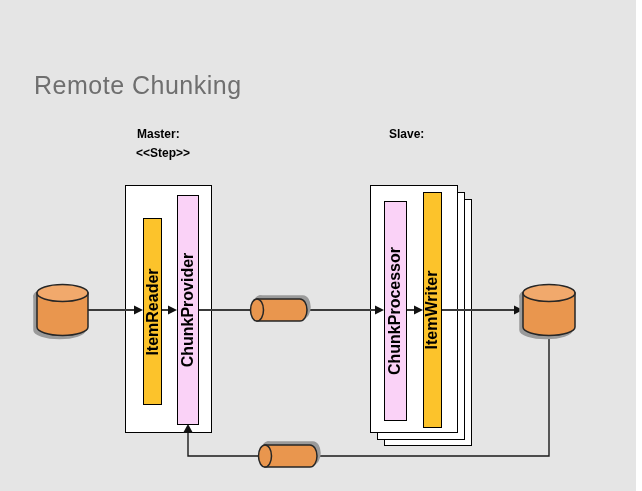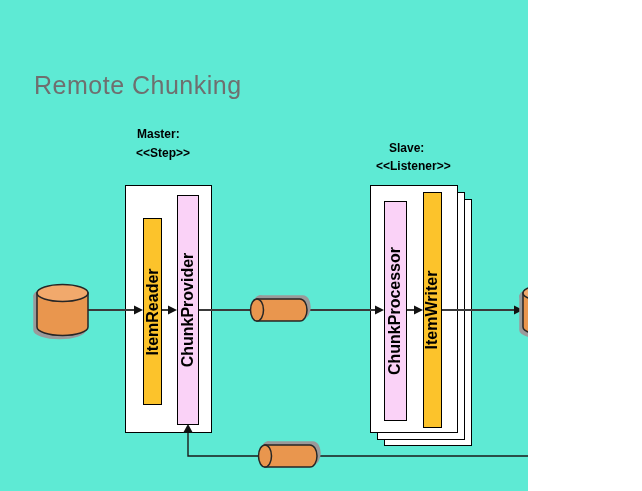--- a/index.html
+++ b/index.html
@@ -1,37 +1,37 @@
 <!DOCTYPE html>
 <html><head>
 <meta charset="utf-8">
 <style>
   html,body{margin:0;padding:0;background:#fff;}
   .stage{
     position:relative;
-    width:528px;height:491px;
-    background:#5eead4;
+    width:636px;height:491px;
+    background:#e5e5e5;
     overflow:hidden;
     font-family:"Liberation Sans", sans-serif;
   }
   .slide-title{
     position:absolute;left:34px;top:71px;
     font-size:25px;line-height:28px;
     letter-spacing:0.5px;
     color:#6F6F6F;font-weight:400;
     white-space:nowrap;
   }
   .hdr-label{
     position:absolute;
     font-size:12px;font-weight:bold;color:#000;
     line-height:17px;white-space:nowrap;
   }
   .lbl-master{left:137px;top:126px;}
   .lbl-step{left:136px;top:145px;}
-  .lbl-slave{left:389px;top:140px;}
+  .lbl-slave{left:389px;top:126px;}
   .lbl-listener{left:376px;top:158px;}
 
   .outer-box{
     position:absolute;
     background:#ffffff;
     border:1px solid #000;
     box-sizing:border-box;
   }
   .master-box{left:125px;top:185px;width:87px;height:248px;}
   .slave-box{left:370px;top:185px;width:88px;height:248px;}
@@ -67,21 +67,20 @@
 </head>
 <body>
 
 <div class="stage">
 
   <div class="slide-title">Remote Chunking</div>
 
   <div class="hdr-label lbl-master">Master:</div>
   <div class="hdr-label lbl-step">&lt;&lt;Step&gt;&gt;</div>
   <div class="hdr-label lbl-slave">Slave:</div>
-  <div class="hdr-label lbl-listener">&lt;&lt;Listener&gt;&gt;</div>
 
   <div class="outer-box slave-layer3"></div>
   <div class="outer-box slave-layer2"></div>
 
   <div class="outer-box master-box"></div>
 
   <div class="outer-box slave-box"></div>
 
   <div class="bar bar-yellow bar-itemreader">
     <span>ItemReader</span>

